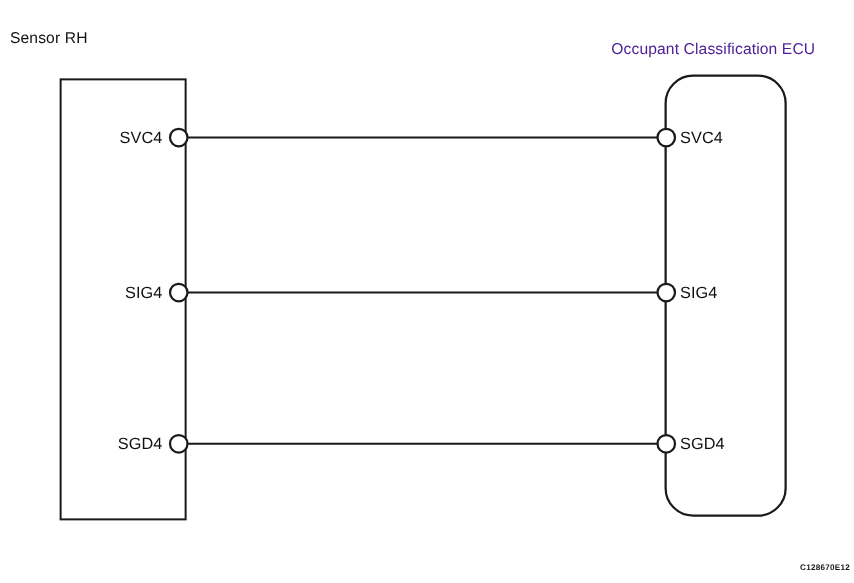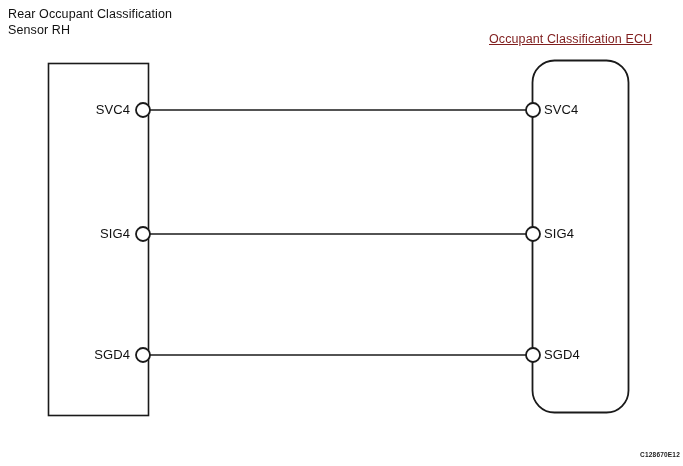--- a/index.html
+++ b/index.html
@@ -34,24 +34,23 @@
     color: #111111;
     white-space: pre;
     letter-spacing: 0.1px;
   }
   .label-right-title {
     position: absolute;
     left: 489px;
     top: 31px;
     font-size: 12.5px;
     line-height: 16px;
-    color: #7f1d1d;
+    color: #4c1d95;
     white-space: pre;
     letter-spacing: 0.1px;
-    text-decoration: underline;
   }
   .pin-label {
     position: absolute;
     font-size: 13px;
     line-height: 14px;
     color: #111111;
     white-space: pre;
     letter-spacing: 0.1px;
   }
   .pin-label.left {
@@ -93,21 +92,21 @@
 
     <circle cx="143" cy="110" r="7" fill="#ffffff" stroke="#1a1a1a" stroke-width="1.8"></circle>
     <circle cx="143" cy="234" r="7" fill="#ffffff" stroke="#1a1a1a" stroke-width="1.8"></circle>
     <circle cx="143" cy="355" r="7" fill="#ffffff" stroke="#1a1a1a" stroke-width="1.8"></circle>
 
     <circle cx="533" cy="110" r="7" fill="#ffffff" stroke="#1a1a1a" stroke-width="1.8"></circle>
     <circle cx="533" cy="234" r="7" fill="#ffffff" stroke="#1a1a1a" stroke-width="1.8"></circle>
     <circle cx="533" cy="355" r="7" fill="#ffffff" stroke="#1a1a1a" stroke-width="1.8"></circle>
   </svg>
 
-  <div class="label-left-title"><span>Rear Occupant Classification</span><br><span>Sensor RH</span></div>
+  <div class="label-left-title"><br><span>Sensor RH</span></div>
 
   <div class="label-right-title"><span>Occupant Classification ECU</span></div>
 
   <div class="pin-label left" style="left:130px; top:110px;">SVC4</div>
   <div class="pin-label left" style="left:130px; top:234px;">SIG4</div>
   <div class="pin-label left" style="left:130px; top:355px;">SGD4</div>
 
   <div class="pin-label right" style="left:544px; top:110px;">SVC4</div>
   <div class="pin-label right" style="left:544px; top:234px;">SIG4</div>
   <div class="pin-label right" style="left:544px; top:355px;">SGD4</div>

